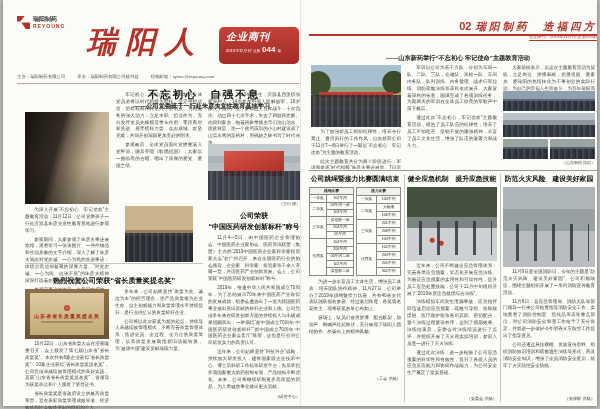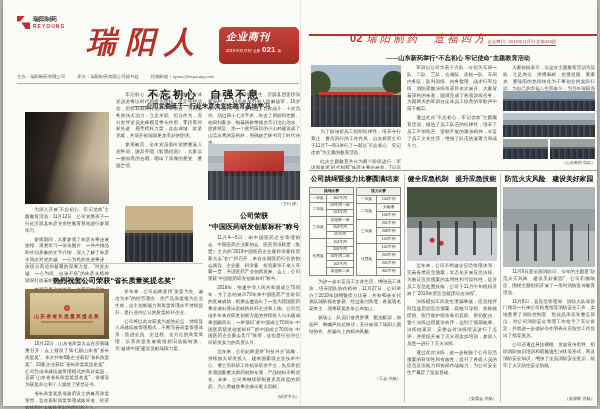--- a/index.html
+++ b/index.html
@@ -71,24 +71,24 @@
   .award-left{width:84px;}
   .award-right{width:88px;}
   .plaque{height:50px;background:linear-gradient(180deg,#8c7148,#6b5232);padding:4px 5px;box-sizing:border-box;margin-bottom:2px;}
   .plaque-inner{height:100%;background:linear-gradient(180deg,#dccb9f,#c1aa78);
                 display:flex;flex-direction:column;align-items:center;justify-content:center;gap:2px;}
   .plaque-seal{width:6px;height:6px;border-radius:50%;background:radial-gradient(#e06a5c,#a92b21);}
   .plaque-text{font-size:5px;font-weight:bold;color:#a52417;letter-spacing:1px;}
   .plaque-sub{width:70%;height:2px;background:#8a6a3e;opacity:.55;}
 
   
-  .p2-header{position:absolute;left:306px;top:32px;width:288px;display:flex;
-             justify-content:center;align-items:flex-end;}
+  .p2-header{position:absolute;left:306px;top:20px;width:288px;display:flex;
+             justify-content:space-between;align-items:flex-end;flex-direction:column;}
   .p2-pageno{font-size:11px;font-weight:bold;color:#b5352c;margin-right:4px;}
-  .p2-slogan{font-size:10.5px;font-weight:normal;font-style:italic;color:#b5352c;
+  .p2-slogan{font-size:10.5px;font-weight:bold;font-style:italic;color:#b5352c;
              letter-spacing:3px;font-family:"Liberation Serif",serif;}
   .p2-journal{font-size:4.2px;color:#b5352c;border-bottom:1px solid #b5352c;padding-bottom:1px;}
   .p2-rule{position:absolute;left:306px;top:34px;width:288px;height:2px;background:#b5352c;}
 
   .p2-headline{position:absolute;left:340px;top:41px;width:230px;text-align:center;
                font-size:9.5px;font-weight:bold;color:#111;letter-spacing:2px;}
   .p2-sub{position:absolute;left:330px;top:54px;width:250px;text-align:center;
           font-size:6.2px;font-weight:bold;color:#222;}
 
   .colD{position:absolute;left:308px;top:65px;width:90px;}
@@ -144,21 +144,21 @@
       </div>
     </div>
 
     <div class="masthead">瑞阳人</div>
 
     <div class="issue-box">
       <div class="issue-type">企业商刊</div>
       <div class="issue-line">
         <span class="issue-date">2019年11月刊</span>
         <span class="issue-no-label">总第</span>
-        <span class="issue-no">021</span>
+        <span class="issue-no">044</span>
         <span class="issue-no-unit">期</span>
       </div>
     </div>
 
     <div class="pub-line">
       <span>主办：瑞阳制药有限公司</span>
       <span>承办：瑞阳制药有限公司秘书处</span>
       <span>投稿邮箱：rymsc@reyoung.com</span>
     </div>
 

